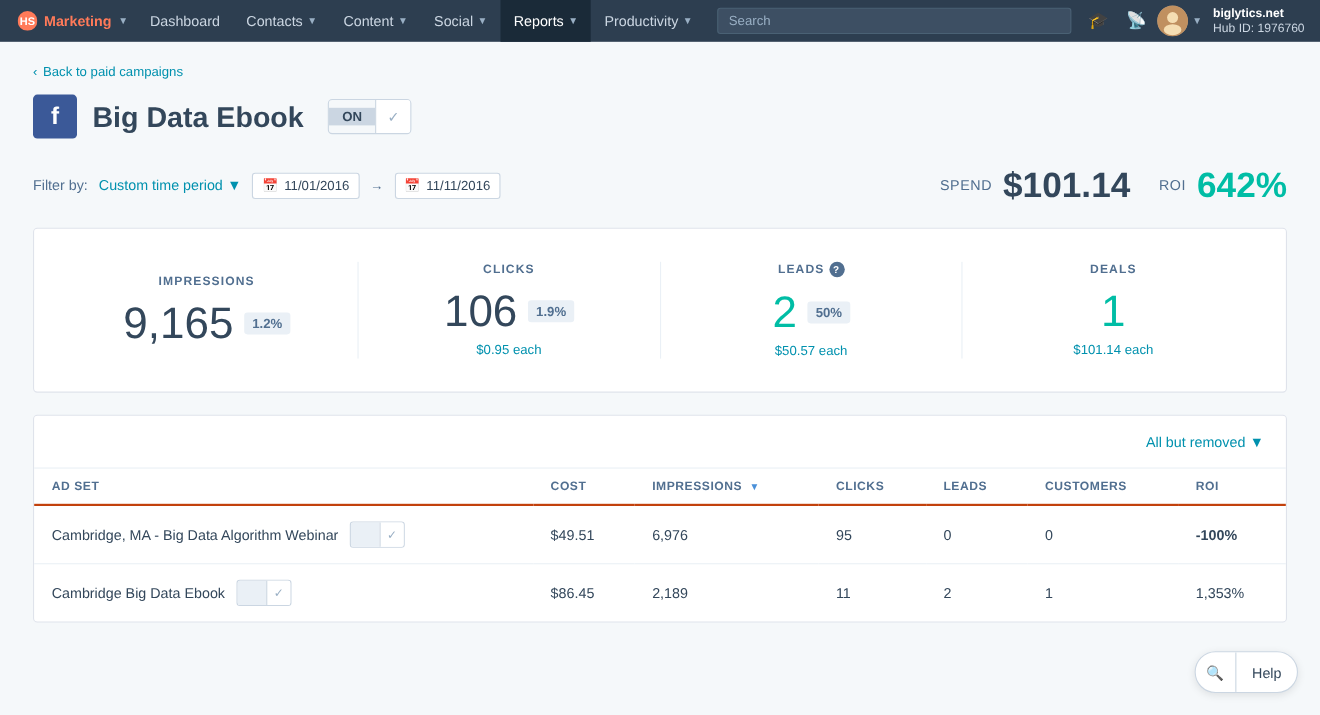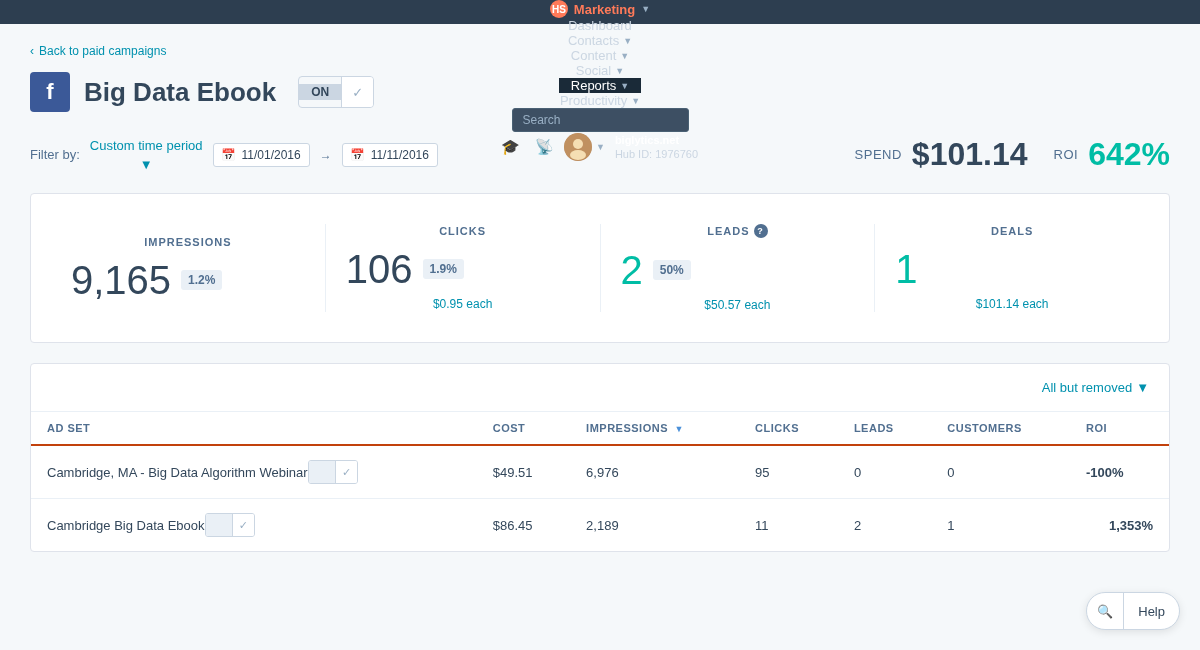--- a/index.html
+++ b/index.html
@@ -1,19 +1,19 @@
 <!DOCTYPE html>
 <html><head>
   <meta charset="utf-8">
   <style>
     * { box-sizing: border-box; margin: 0; padding: 0; }
     body { font-family: -apple-system, BlinkMacSystemFont, 'Segoe UI', Helvetica, Arial, sans-serif; font-size: 13px; background: #f5f8fa; color: #33475b; }
 
     
-    .nav { display: flex; align-items: center; background: #2d3e50; height: 24px; padding: 0 8px; gap: 0; flex-direction: column; }
+    .nav { display: flex; align-items: center; background: #2d3e50; height: 38px; padding: 0 8px; gap: 0; }
     .nav-brand { display: flex; align-items: center; gap: 6px; color: #ff7a59; font-weight: 700; font-size: 13px; padding: 0 8px; cursor: pointer; }
     .nav-brand svg { width: 18px; height: 18px; }
     .nav-item { color: #cbd6e2; font-size: 13px; padding: 0 12px; height: 38px; display: flex; align-items: center; gap: 4px; cursor: pointer; white-space: nowrap; }
     .nav-item.active { background: #1a2a38; color: #fff; }
     .nav-arrow { font-size: 9px; color: #99afc4; }
     .nav-search { flex: 1; margin: 0 10px; }
     .nav-search input { width: 100%; background: #3d4f63; border: 1px solid #4a6174; border-radius: 3px; color: #cbd6e2; padding: 4px 10px; font-size: 12px; outline: none; }
     .nav-search input::placeholder { color: #99afc4; }
     .nav-icons { display: flex; align-items: center; gap: 4px; }
     .nav-icon { color: #cbd6e2; width: 30px; height: 30px; display: flex; align-items: center; justify-content: center; border-radius: 3px; cursor: pointer; font-size: 15px; }
@@ -31,35 +31,35 @@
     .page-header { display: flex; align-items: center; gap: 14px; margin-bottom: 24px; }
     .fb-icon { width: 40px; height: 40px; background: #3b5998; border-radius: 4px; display: flex; align-items: center; justify-content: center; color: #fff; font-weight: 900; font-size: 22px; }
     .page-title { font-size: 26px; font-weight: 700; color: #33475b; }
     .toggle-btn { display: flex; align-items: center; gap: 0; border: 1px solid #cbd6e2; border-radius: 4px; overflow: hidden; height: 32px; margin-left: 8px; }
     .toggle-on { background: #cbd6e2; color: #33475b; padding: 0 12px; font-size: 12px; font-weight: 700; height: 16px; display: flex; align-items: center; cursor: pointer; }
     .toggle-check { background: #fff; border-left: 1px solid #cbd6e2; width: 32px; height: 32px; display: flex; align-items: center; justify-content: center; cursor: pointer; color: #99afc4; }
 
     
     .filter-bar { display: flex; align-items: center; gap: 10px; margin-bottom: 20px; }
     .filter-label { color: #516f90; font-size: 13px; }
-    .filter-period { color: #0091ae; font-size: 13px; cursor: pointer; display: flex; align-items: center; gap: 4px; flex-direction: column; }
+    .filter-period { color: #0091ae; font-size: 13px; cursor: pointer; display: flex; align-items: center; gap: 4px; }
     .date-input { display: flex; align-items: center; gap: 5px; border: 1px solid #cbd6e2; border-radius: 3px; padding: 4px 8px; font-size: 12px; color: #33475b; cursor: pointer; background: #fff; }
     .date-arrow { color: #516f90; font-size: 12px; }
     .filter-spacer { flex: 1; }
     .spend-label { color: #516f90; font-size: 13px; text-transform: uppercase; letter-spacing: 0.5px; }
     .spend-value { font-size: 32px; font-weight: 700; color: #33475b; }
     .roi-label { color: #516f90; font-size: 13px; text-transform: uppercase; letter-spacing: 0.5px; margin-left: 16px; }
     .roi-value { font-size: 32px; font-weight: 700; color: #00bda5; }
 
     
     .metrics-card { background: #fff; border: 1px solid #dfe3eb; border-radius: 4px; padding: 30px 20px; display: flex; align-items: center; margin-bottom: 20px; }
     .metric { flex: 1; text-align: center; padding: 0 20px; }
     .metric-divider { width: 1px; background: #eaf0f6; align-self: stretch; }
     .metric-label { font-size: 11px; font-weight: 700; text-transform: uppercase; letter-spacing: 1px; color: #516f90; margin-bottom: 12px; display: flex; align-items: center; justify-content: center; gap: 4px; }
-    .metric-value-row { display: flex; align-items: center; justify-content: flex-start; gap: 10px; }
+    .metric-value-row { display: flex; align-items: center; justify-content: center; gap: 10px; }
     .metric-number { font-size: 40px; font-weight: 300; color: #33475b; line-height: 1; }
     .metric-number.teal { color: #00bda5; }
     .metric-badge { background: #eaf0f6; color: #516f90; border-radius: 3px; padding: 3px 7px; font-size: 12px; font-weight: 600; }
     .metric-sub { color: #0091ae; font-size: 12px; margin-top: 8px; }
     .info-icon { display: inline-flex; align-items: center; justify-content: center; width: 14px; height: 14px; border-radius: 50%; background: #516f90; color: #fff; font-size: 9px; font-weight: 700; cursor: pointer; }
 
     
     .ad-sets-card { background: #fff; border: 1px solid #dfe3eb; border-radius: 4px; overflow: hidden; }
     .ad-sets-header { padding: 16px 20px; display: flex; align-items: center; border-bottom: 1px solid #eaf0f6; }
     .ad-sets-title { flex: 1; text-align: center; font-size: 16px; color: #33475b; }
@@ -68,23 +68,23 @@
     .table thead tr { border-bottom: 2px solid #c2410c; }
     .table th { padding: 10px 16px; font-size: 11px; font-weight: 700; text-transform: uppercase; letter-spacing: 0.5px; color: #516f90; text-align: left; }
     .table th.sortable { cursor: pointer; }
     .table th .sort-icon { color: #4a90d9; margin-left: 3px; font-size: 9px; }
     .table td { padding: 14px 16px; font-size: 13px; color: #33475b; border-bottom: 1px solid #eaf0f6; }
     .table tr:last-child td { border-bottom: none; }
     .ad-set-name { font-size: 13px; color: #33475b; }
     .toggle-small { display: flex; align-items: center; gap: 0; border: 1px solid #cbd6e2; border-radius: 3px; overflow: hidden; height: 24px; width: 50px; }
     .toggle-small-off { background: #eaf0f6; width: 28px; height: 24px; display: flex; align-items: center; justify-content: center; font-size: 10px; color: #99afc4; }
     .toggle-small-check { background: #fff; border-left: 1px solid #cbd6e2; width: 22px; height: 24px; display: flex; align-items: center; justify-content: center; font-size: 11px; color: #99afc4; }
-    .ad-set-cell { display: flex; align-items: center; }
+    .ad-set-cell { display: flex; align-items: center; gap: 10px; }
     .neg-roi { color: #f2545b; font-weight: 600; }
-    .pos-roi { color: #00bda5; font-weight: 700; text-align: right; }
+    .pos-roi { color: #00bda5; font-weight: 400; }
     .teal-link { color: #0091ae; }
 
     
     .help-btn { position: fixed; bottom: 20px; right: 20px; display: flex; align-items: center; gap: 0; background: #fff; border: 1px solid #cbd6e2; border-radius: 24px; overflow: hidden; box-shadow: 0 2px 8px rgba(0,0,0,0.1); }
     .help-search { width: 36px; height: 36px; display: flex; align-items: center; justify-content: center; cursor: pointer; color: #516f90; }
     .help-divider { width: 1px; background: #cbd6e2; height: 36px; }
     .help-text { padding: 0 14px; font-size: 13px; color: #33475b; cursor: pointer; height: 36px; display: flex; align-items: center; }
   </style>
 </head>
 <body>

